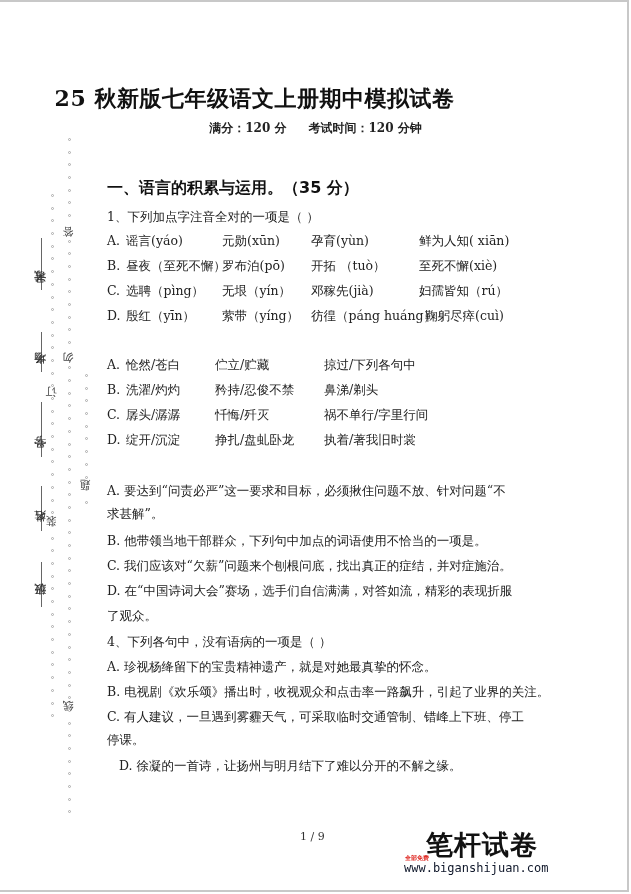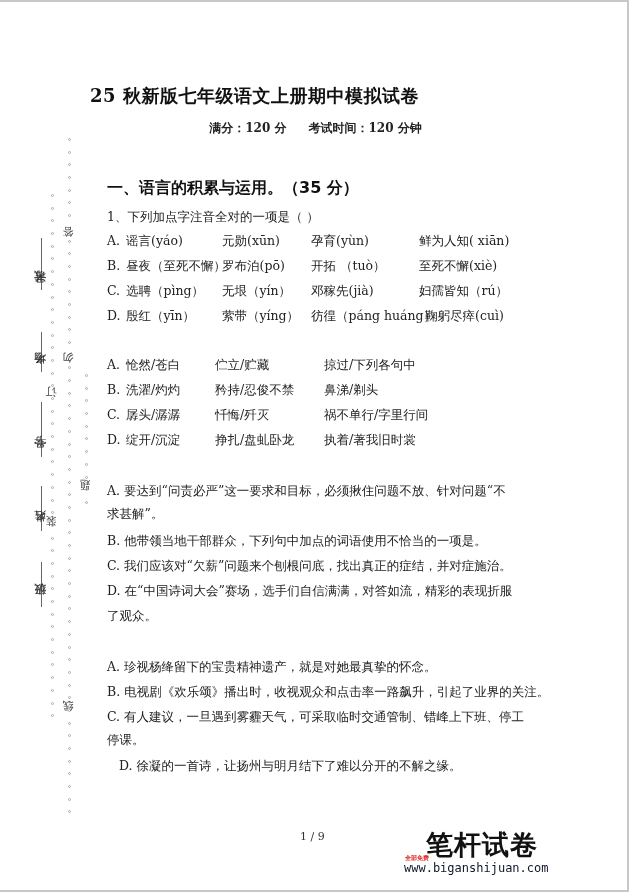--- a/index.html
+++ b/index.html
@@ -2,21 +2,21 @@
 <html><head>
 <meta charset="utf-8">
 <style>
   html, body { margin:0; padding:0; background:#ffffff; }
   body { width:631px; height:894px; position:relative; overflow:hidden;
          font-family:"DejaVu Serif","Liberation Serif",serif; color:#222; }
   .page { position:absolute; left:0; top:0; width:629px; height:892px;
           border-top:2px solid #c8c8c8; border-right:2px solid #c8c8c8; border-bottom:2px solid #c8c8c8;
           box-sizing:border-box; background:#fff; }
   .title { position:absolute; left:0; width:509px; top:82px; text-align:center;
-           font-size:18px; font-weight:bold; letter-spacing:0.5px; color:#111; }
+           font-size:22px; font-weight:bold; letter-spacing:0.5px; color:#111; }
   .subtitle { position:absolute; left:0; width:631px; top:118px; text-align:center;
               font-size:12px; font-weight:bold; color:#222; }
   .subtitle span + span { margin-left:22px; }
   .section { position:absolute; left:107px; top:176px; font-size:16px; font-weight:bold;
              font-family:"DejaVu Sans","Liberation Sans",sans-serif; color:#111; }
   .line { position:absolute; left:107px; font-size:12.5px; white-space:nowrap; color:#222; }
   .opt { position:absolute; font-size:12.5px; white-space:nowrap; color:#222; }
   .dots { position:absolute; width:4px; }
   .dots i { display:block; width:3px; height:3px; border:1px solid #aaa; border-radius:50%;
             box-sizing:border-box; margin-bottom:9.7px; }
@@ -229,20 +229,21 @@
 
   <div>
     <div class="line" style="top:481px;"><span>A.</span> <span>要达到“问责必严”这一要求和目标，必须揪住问题不放、针对问题“不</span></div>
     <div class="line" style="top:504px;">求甚解”。</div>
     <div class="line" style="top:531px;"><span>B.</span> <span>他带领当地干部群众，下列句中加点的词语使用不恰当的一项是。</span></div>
     <div class="line" style="top:556px;"><span>C.</span> <span>我们应该对“欠薪”问题来个刨根问底，找出真正的症结，并对症施治。</span></div>
     <div class="line" style="top:581px;"><span>D.</span> <span>在“中国诗词大会”赛场，选手们自信满满，对答如流，精彩的表现折服</span></div>
     <div class="line" style="top:606px;">了观众。</div>
   </div>
 
+  <div class="line" style="top:632px;">4、下列各句中，没有语病的一项是（      ）</div>
   <div>
     <div class="line" style="top:657px;"><span>A.</span> <span>珍视杨绛留下的宝贵精神遗产，就是对她最真挚的怀念。</span></div>
     <div class="line" style="top:682px;"><span>B.</span> <span>电视剧《欢乐颂》播出时，收视观众和点击率一路飙升，引起了业界的关注。</span></div>
     <div class="line" style="top:707px;"><span>C.</span> <span>有人建议，一旦遇到雾霾天气，可采取临时交通管制、错峰上下班、停工</span></div>
     <div class="line" style="top:730px;">停课。</div>
     <div class="line" style="top:756px;margin-left:12px;"><span>D.</span> <span>徐凝的一首诗，让扬州与明月结下了难以分开的不解之缘。</span></div>
   </div>
 
   <div class="pagenum">1 / 9</div>
   <div>

